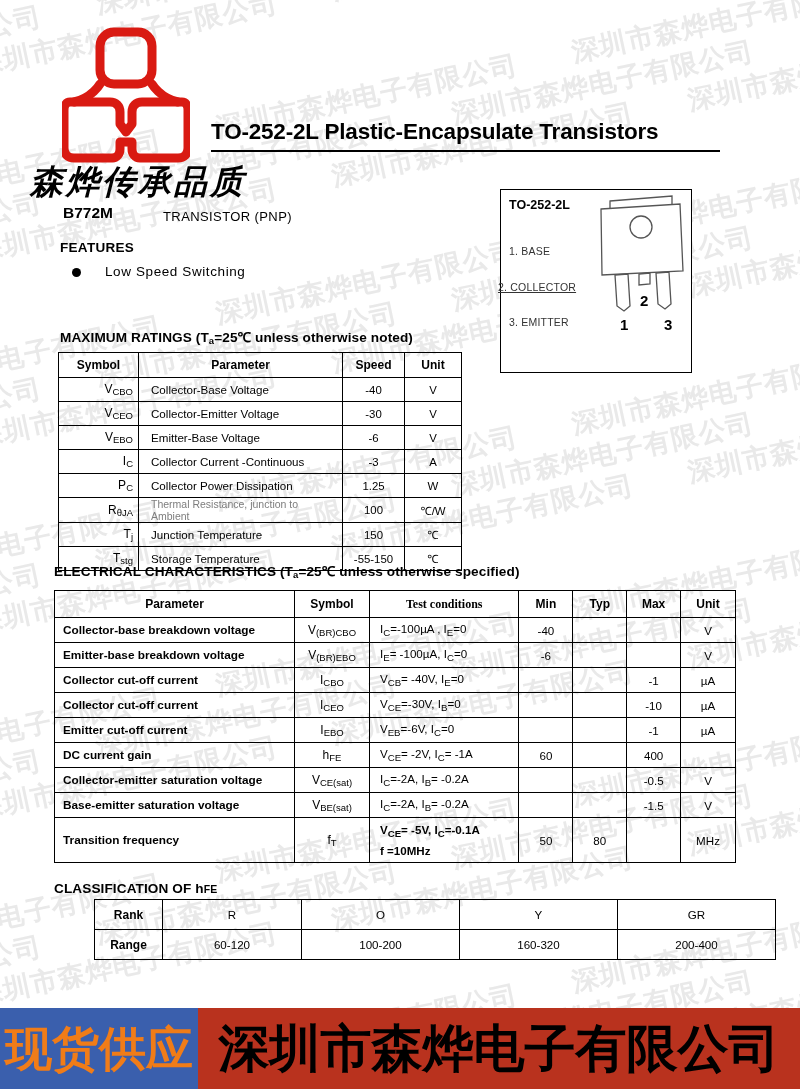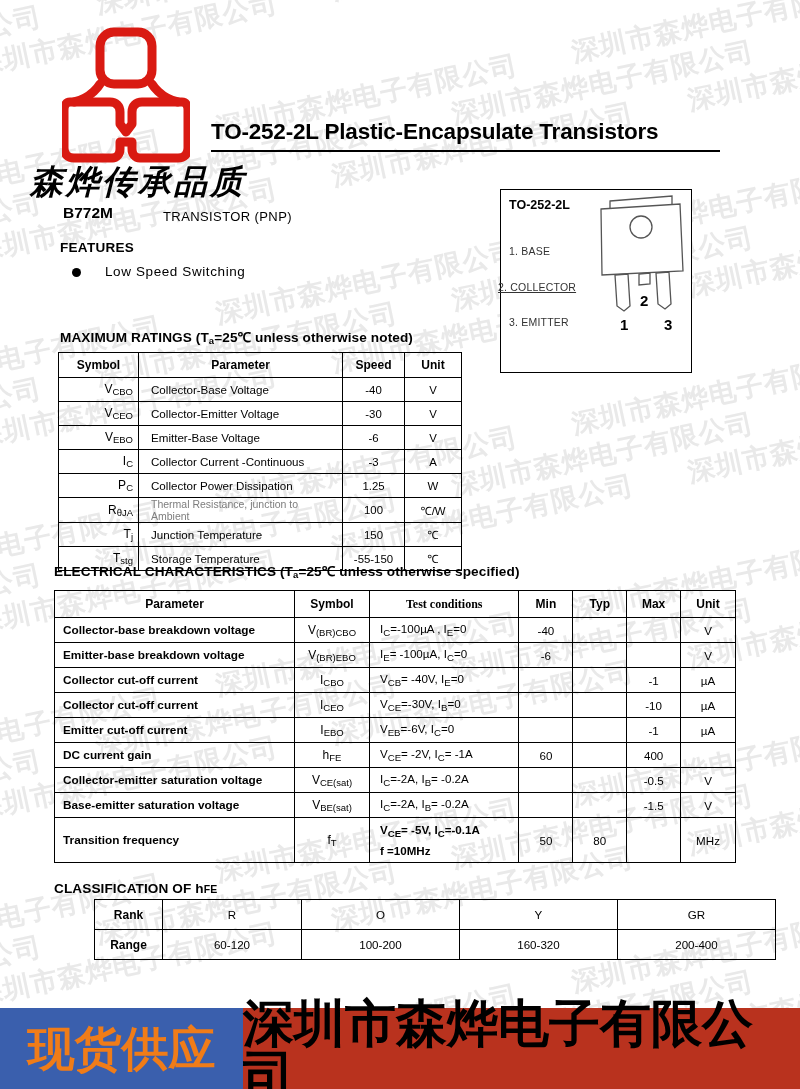--- a/index.html
+++ b/index.html
@@ -143,21 +143,21 @@
   #class-table tr{ height:30px; }
   #class-table td.rank{ width:68px; font-weight:bold; font-size:12px; }
   #class-table td.v{ font-size:11.6px; }
 
   
   #banner{
     position:absolute; left:0; top:1008px;
     width:800px; height:81px; display:flex; z-index:3;
   }
   #banner-left{
-    width:243px; background:#3a5fad;
+    width:198px; background:#3a5fad;
     display:flex; align-items:center; justify-content:center;
   }
   #banner-left-text{
     font-family:"DejaVu Sans","Liberation Sans",sans-serif;
     font-weight:bold; font-size:47px; color:#f07c18;
     letter-spacing:0px; line-height:1;
   }
   #banner-right{
     flex:1; background:#b9321e;
     display:flex; align-items:center; justify-content:center;

